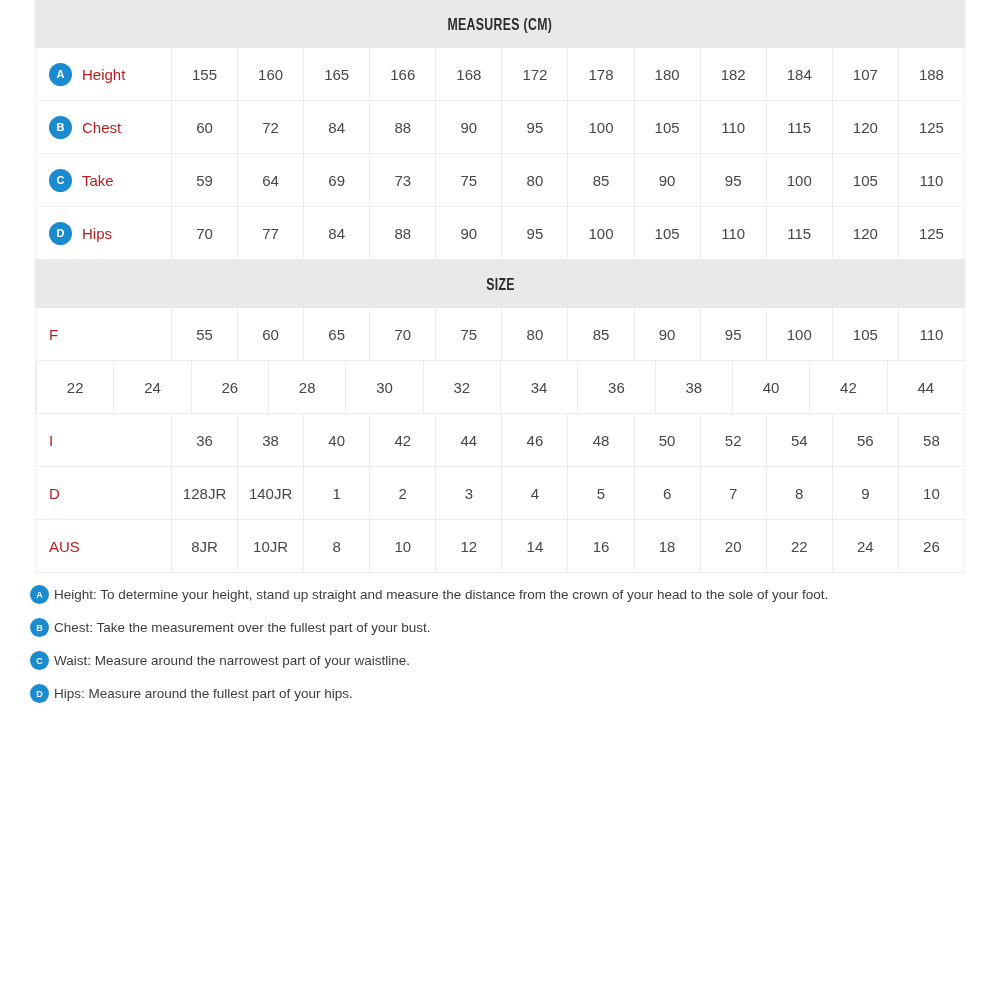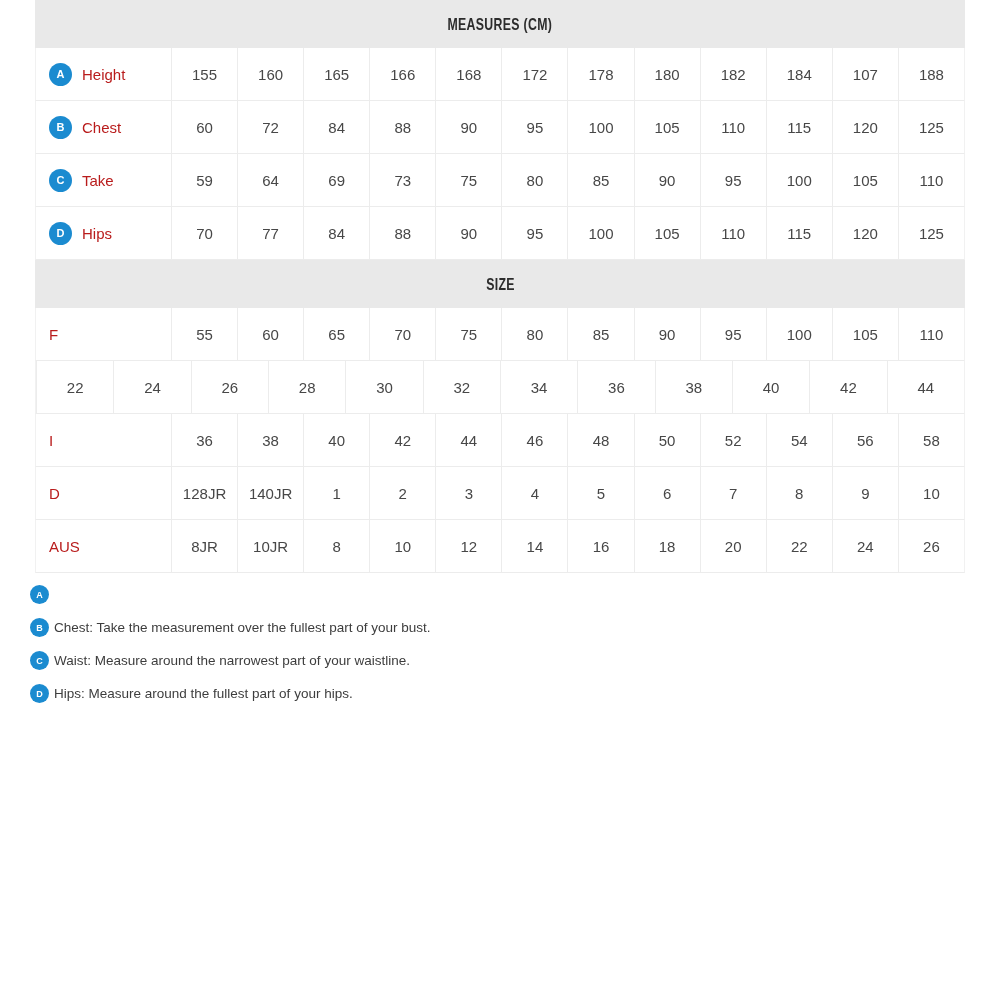--- a/index.html
+++ b/index.html
@@ -274,20 +274,21 @@
           <div class="cell">24</div>
           <div class="cell">26</div>
         </div>
       </div>
 
   </div>
 
   <div class="notes" id="notes">
       <div class="note-line">
         <span class="note-badge" style="background: rgb(27, 139, 208);">A</span>
+        <span class="note-text">Height: To determine your height, stand up straight and measure the distance from the crown of your head to the sole of your foot.</span>
       </div>
       <div class="note-line">
         <span class="note-badge" style="background: rgb(27, 139, 208);">B</span>
         <span class="note-text">Chest: Take the measurement over the fullest part of your bust.</span>
       </div>
       <div class="note-line">
         <span class="note-badge" style="background: rgb(27, 139, 208);">C</span>
         <span class="note-text">Waist: Measure around the narrowest part of your waistline.</span>
       </div>
       <div class="note-line">

